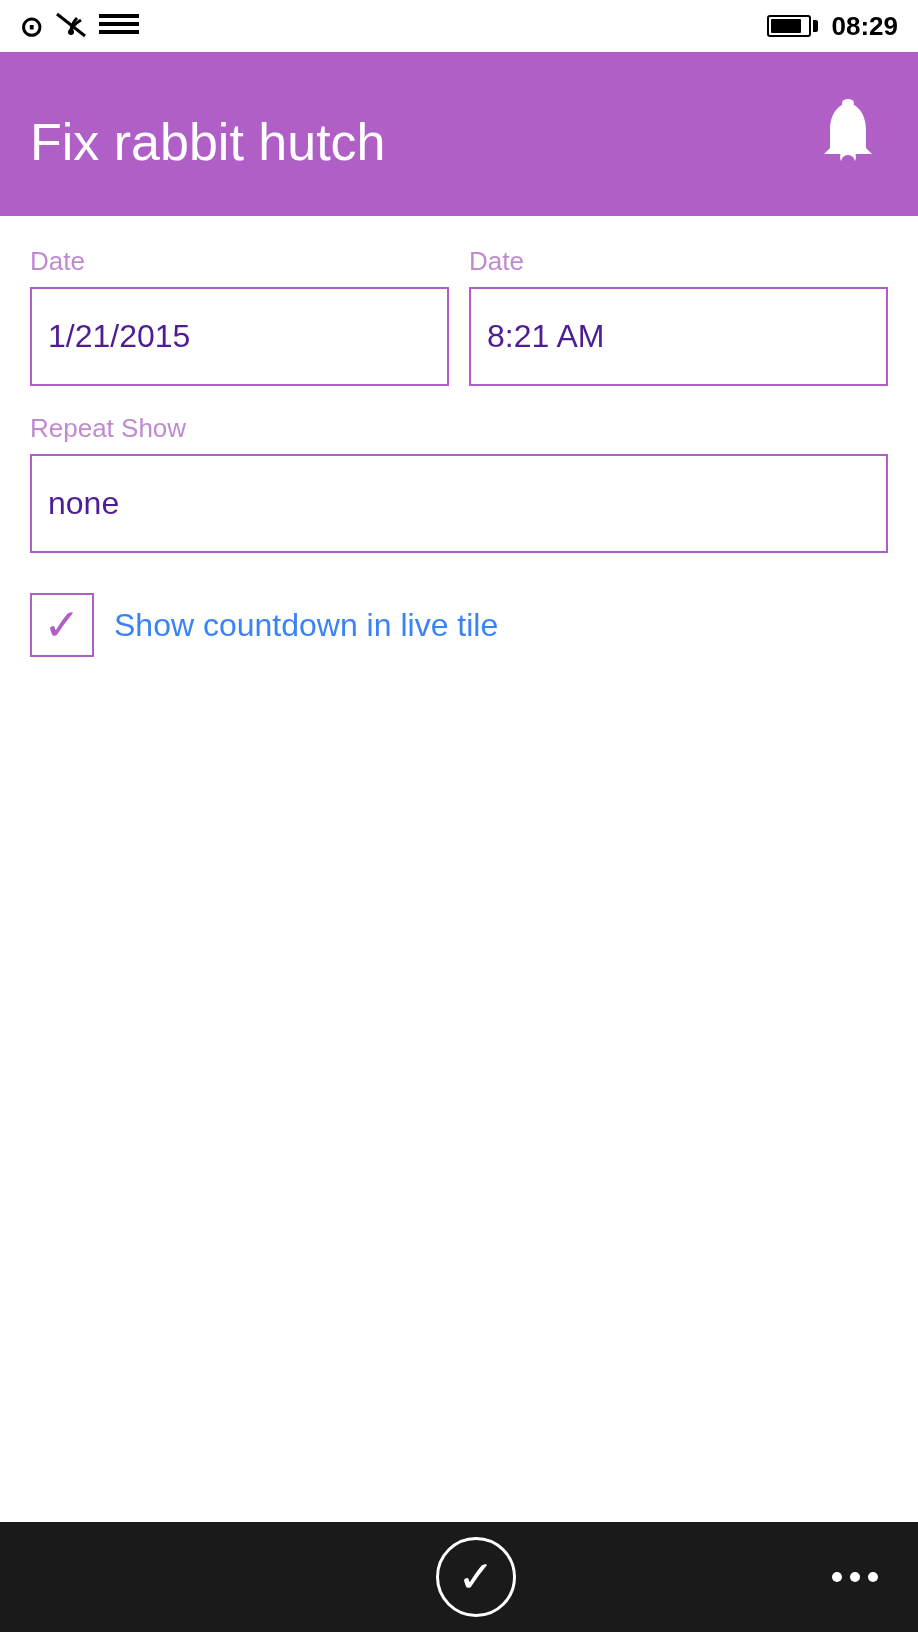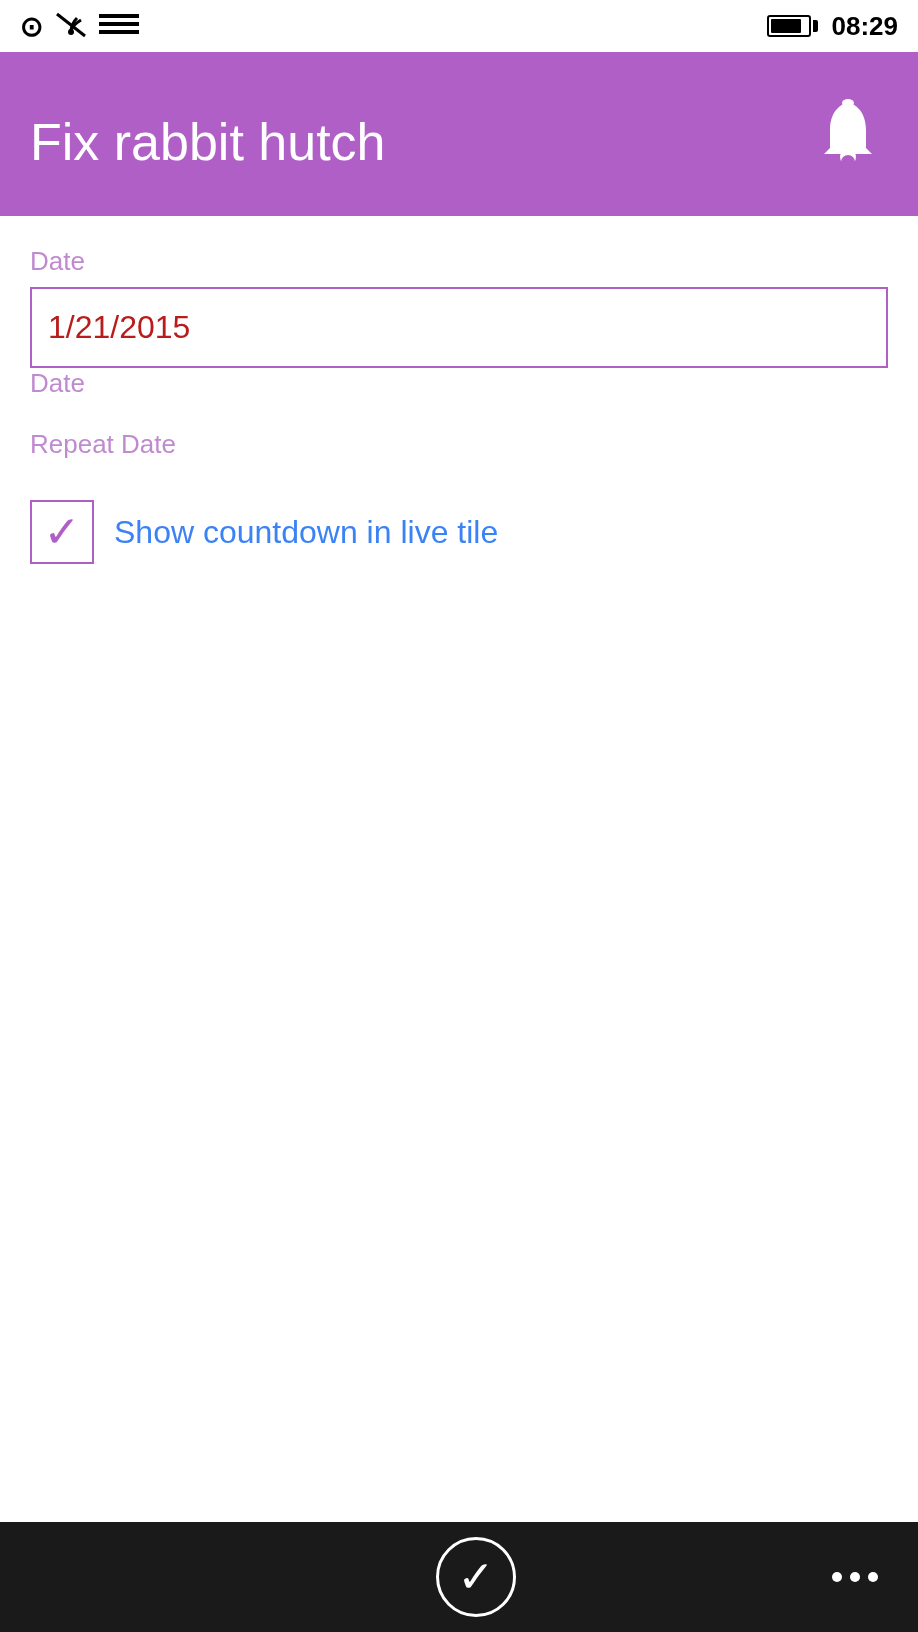--- a/index.html
+++ b/index.html
@@ -81,36 +81,36 @@
 
     
     .main-content {
       flex: 1;
       background: #ffffff;
       padding: 30px 30px;
     }
 
     .field-group {
       display: flex;
-      margin-bottom: 20px;
-      flex-direction: column;
+      gap: 20px;
+      margin-bottom: 27px;
     }
 
     .field-label {
       font-size: 26px;
       color: #c08ad0;
       margin-bottom: 10px;
       font-weight: 400;
     }
 
     .field-input {
       border: 2.5px solid #b05fc7;
-      padding: 20px 16px;
+      padding: 29px 16px;
       font-size: 32px;
-      color: #b91c1c;
+      color: #4c1d95;
       background: #ffffff;
       outline: none;
       width: 100%;
       cursor: pointer;
     }
 
     .date-field-wrapper {
       flex: 1;
     }
 
@@ -291,25 +291,27 @@
 
 <div class="main-content">
 
   <div class="field-group">
     <div class="date-field-wrapper">
       <div class="field-label">Date</div>
       <input class="field-input" type="text" readonly="" value="1/21/2015" style="">
     </div>
     <div class="time-field-wrapper">
       <div class="field-label">Date</div>
+      <input class="field-input" type="text" readonly="" value="8:21 AM" style="">
     </div>
   </div>
 
   <div class="repeat-task-wrapper">
-    <div class="field-label">Repeat Date</div>
+    <div class="field-label">Repeat Show</div>
+    <input class="field-input" type="text" readonly="" value="none" style="">
   </div>
 
   <div class="checkbox-wrapper">
     <div class="checkbox-box">
       <span class="checkbox-checkmark">✓</span>
     </div>
     <span class="checkbox-label">Show countdown in live tile</span>
   </div>
 
 </div>

